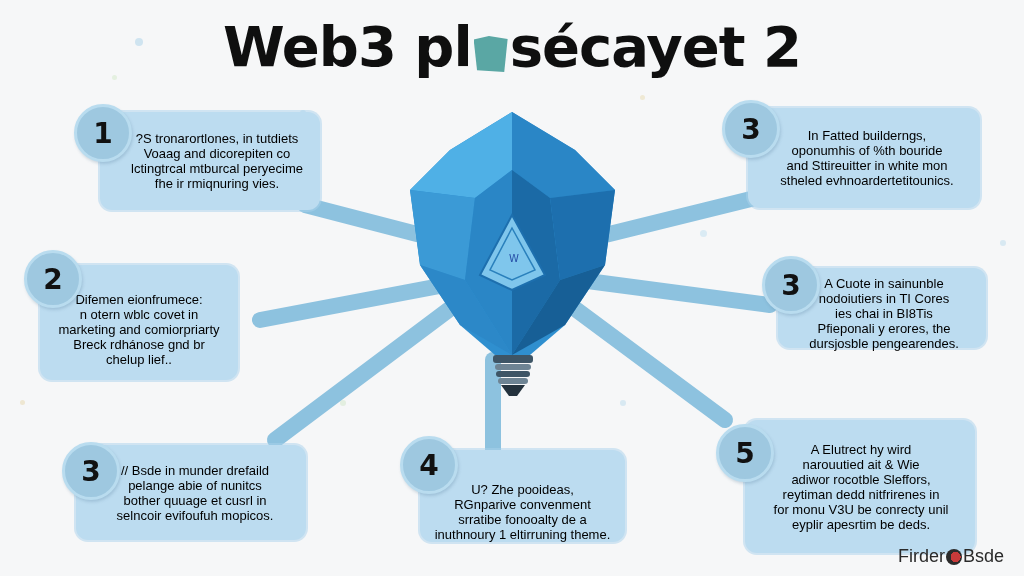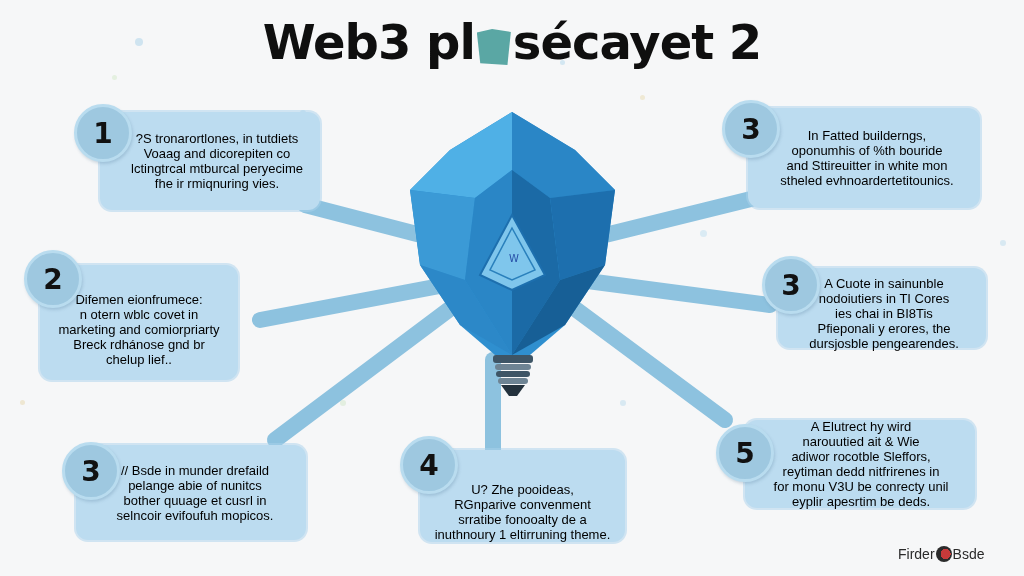--- a/index.html
+++ b/index.html
@@ -7,21 +7,21 @@
   body {
     position: relative;
     background: #f6f7f8;
     font-family: "Liberation Sans", sans-serif;
     color: #1b1b1b;
   }
   .speck { position: absolute; border-radius: 50%; opacity: 0.45; }
   .title {
     position: absolute; left: 0; top: 14px; width: 1024px; text-align: center;
     font-family: "DejaVu Sans", sans-serif; font-weight: bold;
-    font-size: 48px; letter-spacing: -1px; color: #0f0f0f;
+    font-size: 56px; letter-spacing: -1px; color: #0f0f0f;
   }
   .title .glyph {
     display: inline-block; width: 34px; height: 36px; background: #5aa7a4;
     vertical-align: -6px; margin: 0 2px; border-radius: 3px;
     clip-path: polygon(0 10%, 45% 0, 100% 8%, 90% 100%, 10% 95%);
   }
   svg.connectors { position: absolute; left: 0; top: 0; }
   .box {
     position: absolute; background: #bcdcf0; border-radius: 12px;
     display: flex; align-items: center; justify-content: center;
@@ -33,21 +33,21 @@
     position: absolute; width: 58px; height: 58px; border-radius: 50%;
     background: #9ec8e0; border: 3px solid #b9dcef;
     display: flex; align-items: center; justify-content: center;
     font-family: "DejaVu Sans", sans-serif; font-weight: bold; font-size: 28px;
     color: #111;
     box-shadow: 1px 2px 3px rgba(80,120,150,0.25);
   }
   .bulb { position: absolute; left: 405px; top: 110px; }
   .footer-logo {
     position: absolute; left: 898px; top: 546px;
-    font-size: 14px; color: #2a2a2a; display: flex; align-items: center;
+    font-size: 18px; color: #2a2a2a; display: flex; align-items: center;
   }
   .footer-logo .logo-mark {
     display: inline-block; width: 16px; height: 16px; border-radius: 50%;
     background: radial-gradient(circle at 60% 50%, #c83a3a 0 40%, #2b2b2b 41% 100%);
     margin: 0 1px;
   }
 </style>
 </head>
 <body>
 
@@ -153,21 +153,21 @@
 <div class="box" style="left:420px;top:450px;width:205px;height:92px;">
   <div class="text" style="padding-left:10px;margin-top:32px;">U? Zhe pooideas,
 RGnparive convenment
 srratibe fonooalty de a
 inuthnoury 1 eltirruning theme.</div>
 </div>
 <div class="badge" style="left:400px;top:436px;">
     <span>4</span>
   </div>
 
-<div class="box" style="left:745px;top:420px;width:230px;height:88px;">
+<div class="box" style="left:745px;top:420px;width:230px;height:133px;">
   <div class="text" style="padding-left:12px;">A Elutrect hy wird
 narouutied ait &amp; Wie
 adiwor rocotble Sleffors,
 reytiman dedd nitfrirenes in
 for monu V3U be conrecty unil
 eyplir apesrtim be deds.</div>
 </div>
 <div class="badge" style="left:716px;top:424px;">
     <span>5</span>
   </div>

